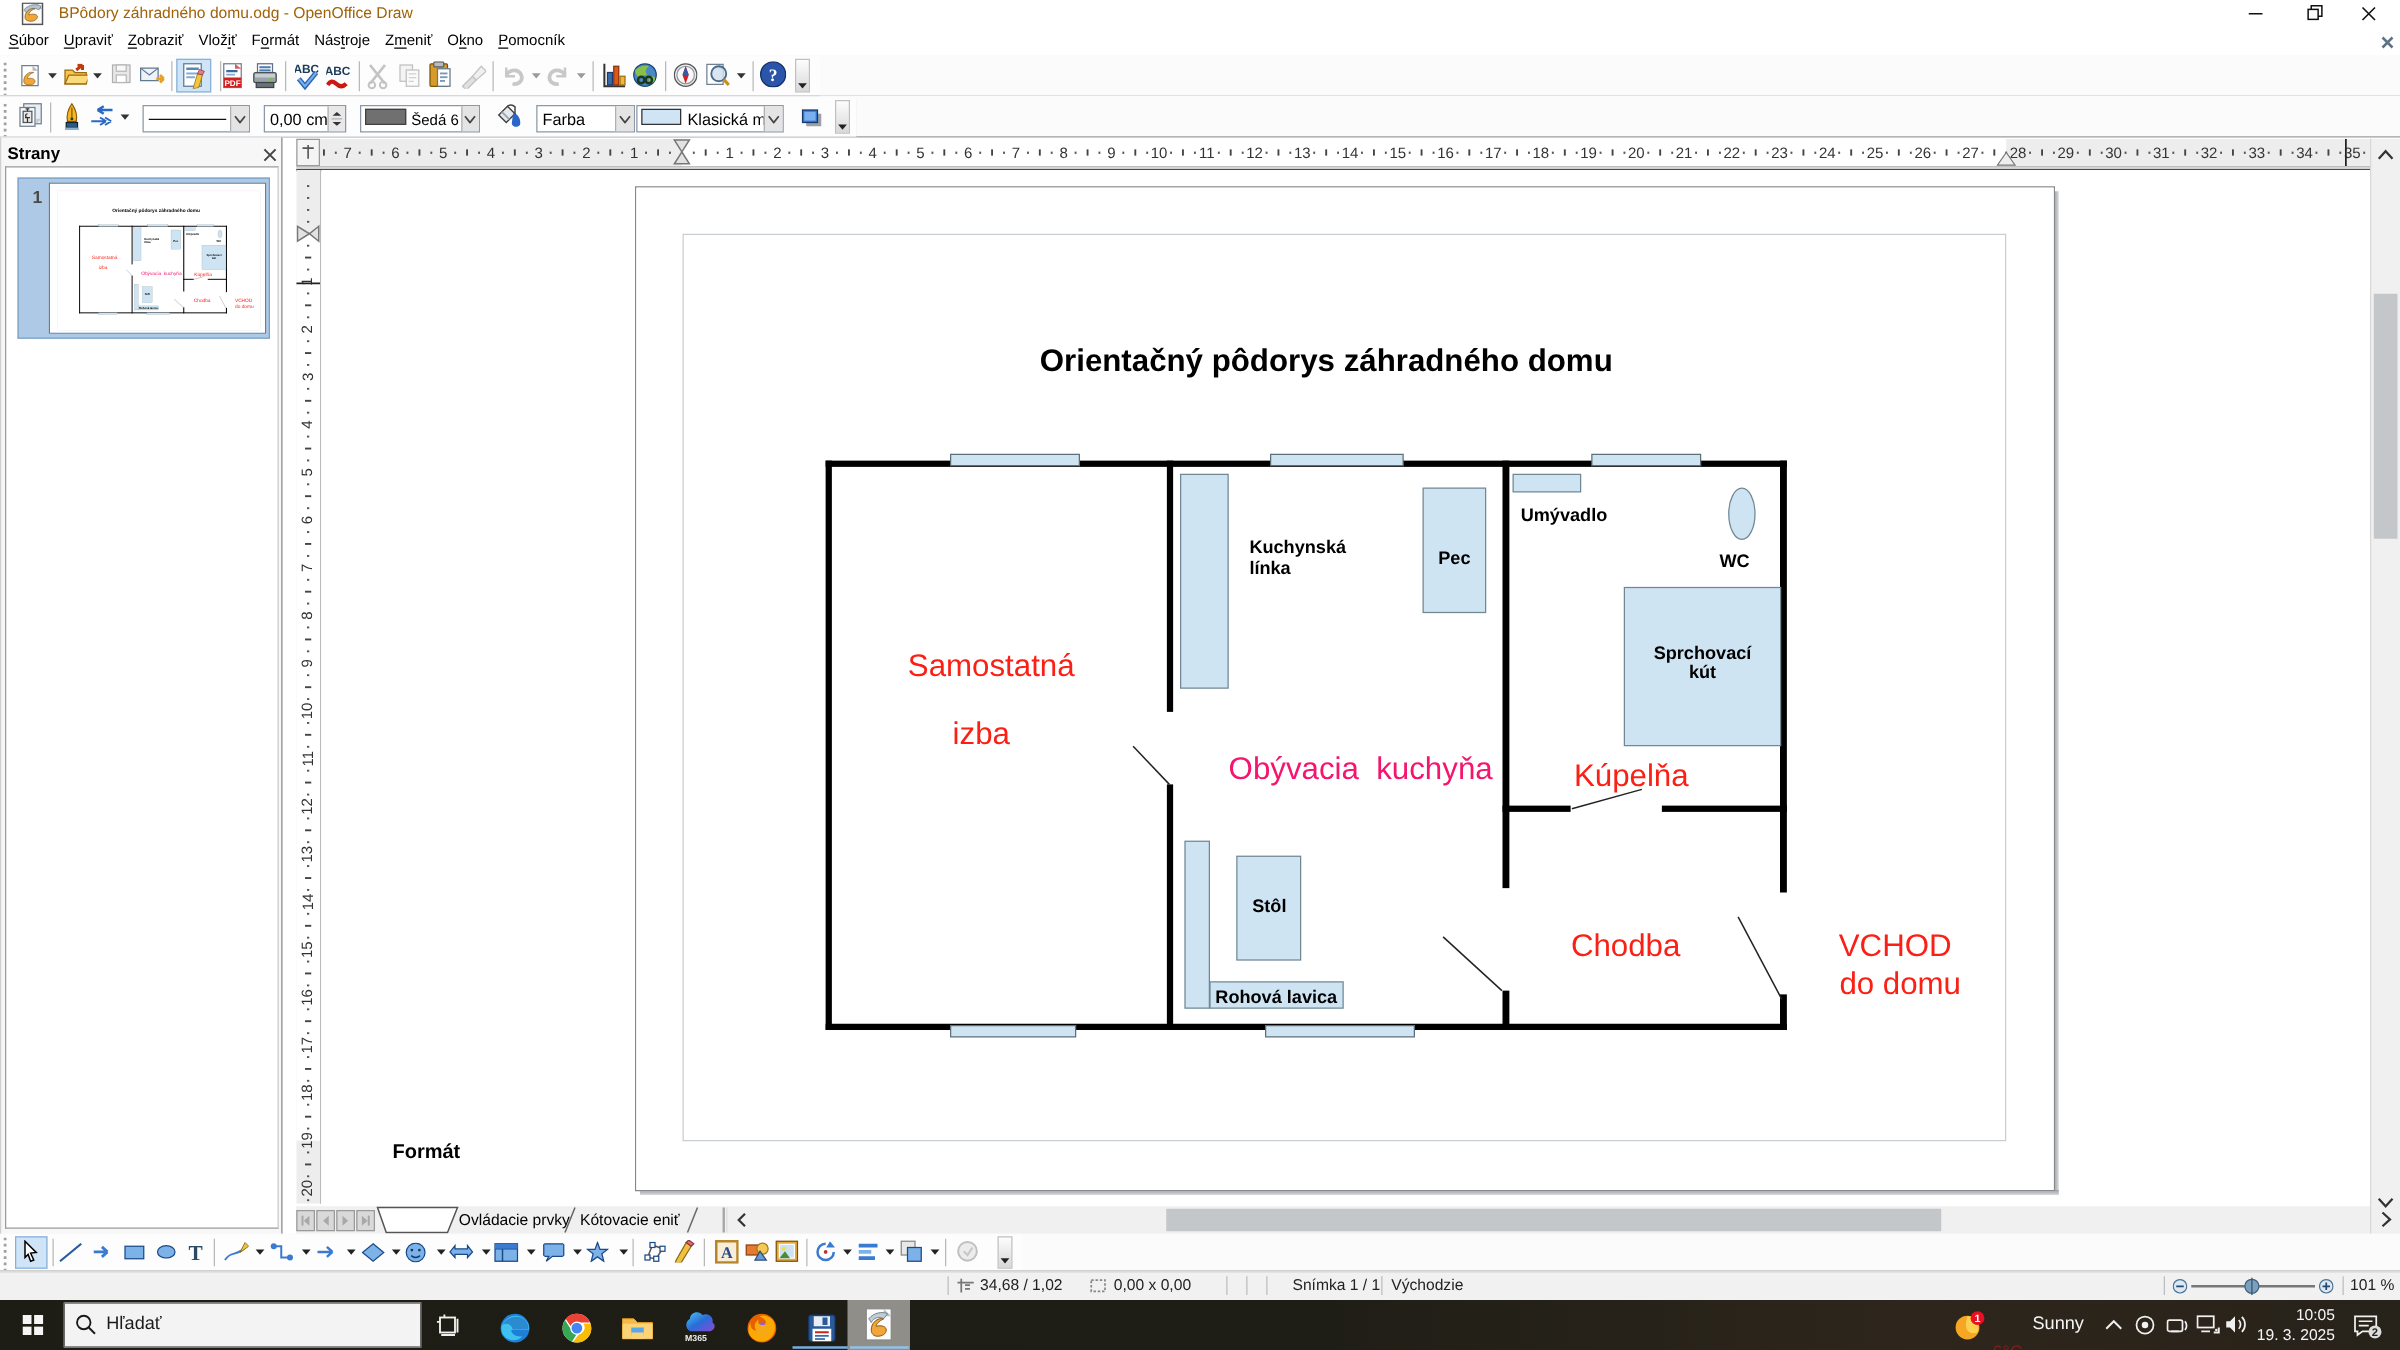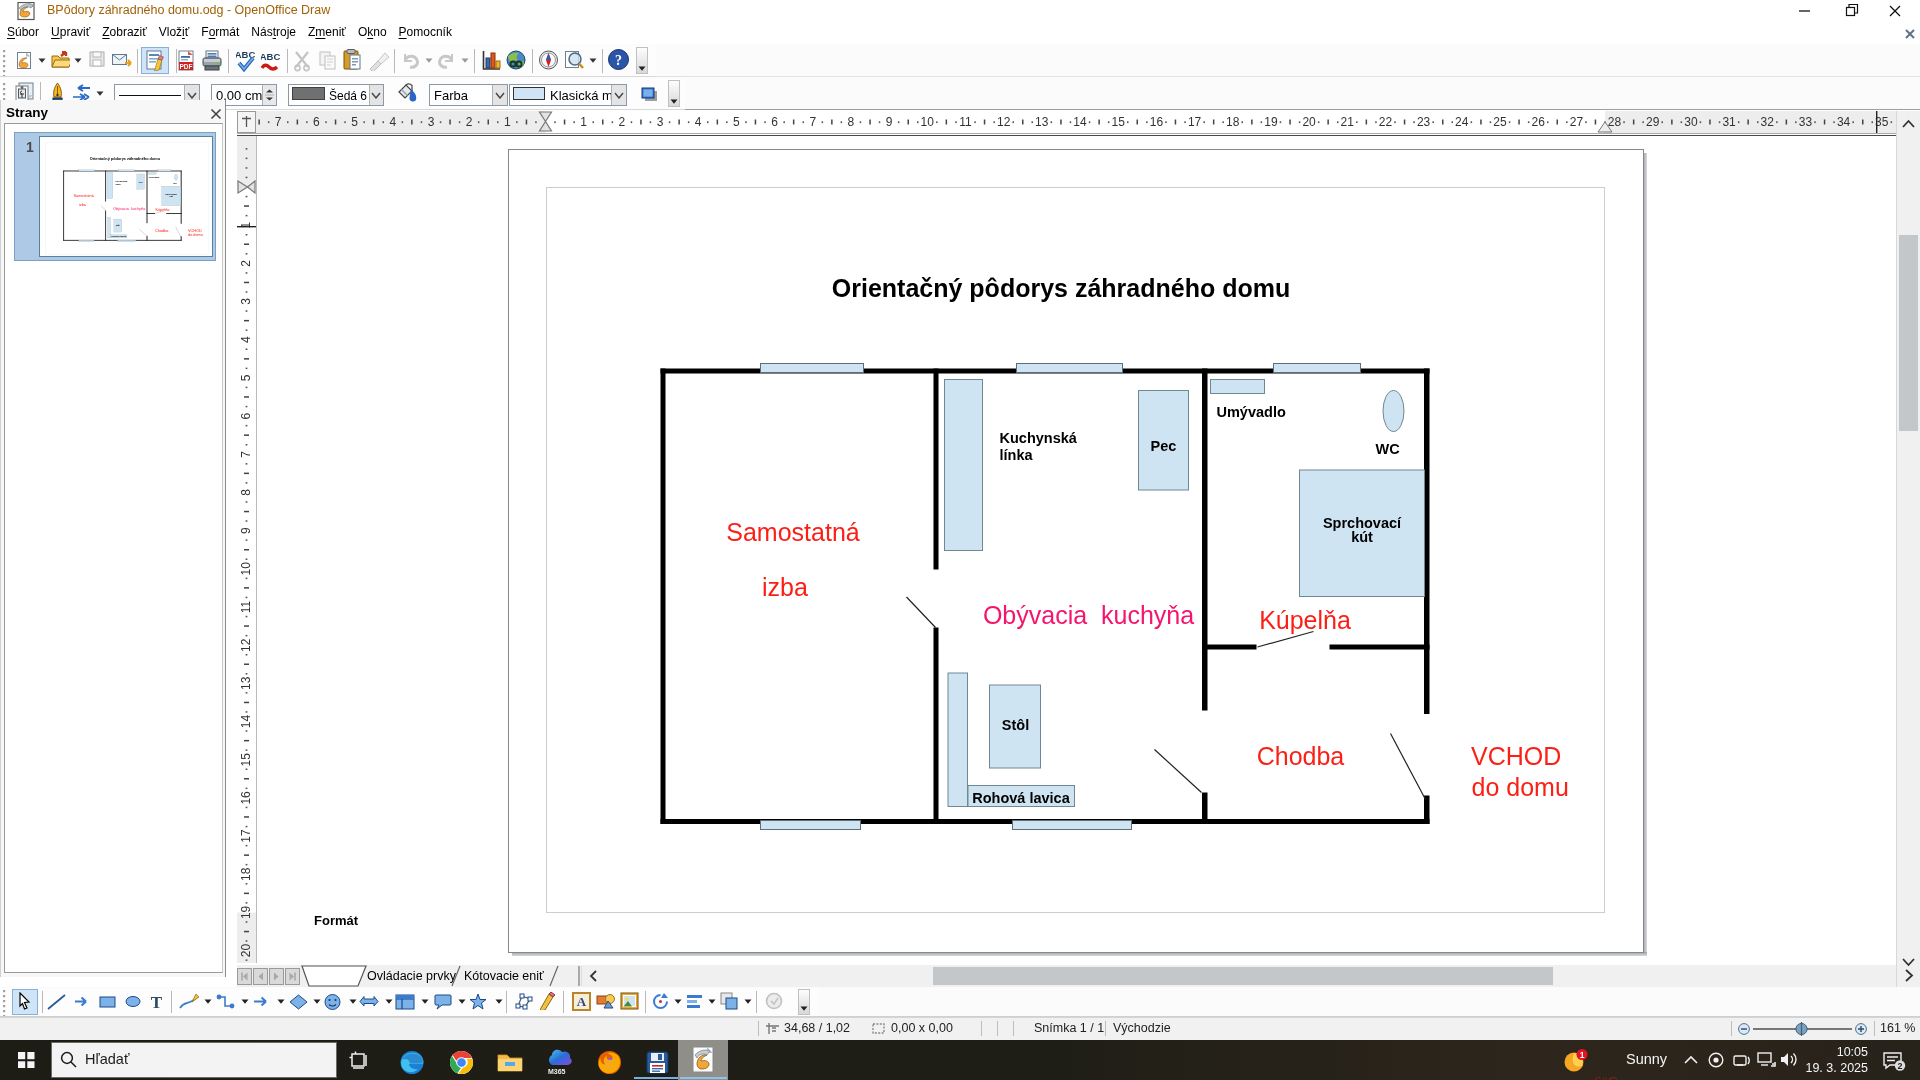--- a/index.html
+++ b/index.html
@@ -273,21 +273,21 @@
 <svg class="abs" style="left:641px;top:87px" width="17" height="15" viewBox="0 0 17 15">
     <rect x="4" y="4" width="12" height="10" fill="#9aa0a6"></rect>
     <rect x="1" y="1" width="12" height="10" fill="#3a7ad8" stroke="#16386a"></rect>
     <rect x="2.5" y="2.5" width="9" height="7" fill="#7ab0f0"></rect>
   </svg>
 <div class="abs" style="left:668px;top:80px;width:12px;height:27px;background:linear-gradient(#fdfdfd,#d8d8d8);border:1px solid #c0c0c0;"></div>
 <svg class="abs" style="left:670px;top:99px" width="8" height="5" viewBox="0 0 8 5">
     <path d="M0.5 0.5 L7.5 0.5 L4 4.8 Z" fill="#222"></path>
   </svg>
 
-<div class="abs" style="left:0;top:100px;width:226px;height:877px;background:#f7f7f7;border-right:1px solid #8a8a8a;border-left:1px solid #d0d0d0;">
+<div class="abs" style="left:0;top:110px;width:226px;height:877px;background:#f7f7f7;border-right:1px solid #8a8a8a;border-left:1px solid #d0d0d0;">
   <div class="abs" style="left:5px;top:5px;font-size:13.5px;font-weight:bold;color:#000;">Strany</div>
   <svg class="abs" style="left:209px;top:8px" width="12" height="12" viewBox="0 0 12 12">
       <path d="M1.5 1.5 L10.5 10.5 M10.5 1.5 L1.5 10.5" stroke="#444" stroke-width="1.6"></path>
     </svg>
   <div class="abs" style="left:3px;top:23px;width:219px;height:850px;background:#fff;border:1px solid #9a9a9a;border-right:1px solid #c8c8c8;"></div>
   <div class="abs" style="left:13px;top:32px;width:202px;height:129px;background:#aec9e6;border:1px solid #7aa0c4;"></div>
   <div class="abs" style="left:25px;top:39px;font-size:14px;font-weight:bold;color:#4a4a4a;">1</div>
   <div class="abs" style="left:38px;top:36px;width:174px;height:121px;background:#fff;border:1.5px solid #5a80a0;overflow:hidden;">
     <div style="transform:scale(0.1538);transform-origin:0 0;width:1134px;height:802px;">
         <svg width="1134" height="802" viewBox="0 0 1134 802">
@@ -689,21 +689,21 @@
     <path d="M5 4.5 L9.5 8.5 L5 12.5 Z" fill="#a8a8a8"></path>
   </svg>
 <div class="abs" style="left:285px;top:968px;width:15px;height:17px;background:#d9d9d9;border:1px solid #9a9a9a;"></div>
 <svg class="abs" style="left:285px;top:968px" width="15" height="17" viewBox="0 0 15 17">
     <path d="M4.5 4.5 L9 8.5 L4.5 12.5 Z" fill="#a8a8a8"></path>
     <rect x="9.2" y="4.5" width="1.6" height="8" fill="#a8a8a8"></rect>
   </svg>
 <svg class="abs" style="left:0;top:0" width="1920" height="1080" viewBox="0 0 1920 1080" pointer-events="none">
     <polygon points="302,966 366,966 358,986 309,986" fill="#fff" stroke="#555" stroke-width="1.2"></polygon>
   </svg>
-<div class="abs" style="left:314px;top:913px;font-size:13px;font-weight:bold;color:#000;">Formát</div>
+<div class="abs" style="left:314px;top:913px;font-size:16px;font-weight:bold;color:#000;">Formát</div>
 <svg class="abs" style="left:0;top:0" width="1920" height="1080" viewBox="0 0 1920 1080" pointer-events="none">
     <line x1="452" y1="986" x2="460" y2="966" stroke="#666" stroke-width="1.2"></line>
   </svg>
 <div class="abs" style="left:367px;top:969px;font-size:12.5px;font-weight:normal;color:#000;">Ovládacie prvky</div>
 <svg class="abs" style="left:0;top:0" width="1920" height="1080" viewBox="0 0 1920 1080" pointer-events="none">
     <line x1="550" y1="986" x2="558" y2="966" stroke="#666" stroke-width="1.2"></line>
   </svg>
 <div class="abs" style="left:464px;top:969px;font-size:12.5px;font-weight:normal;color:#000;">Kótovacie eniť</div>
 <div class="abs" style="left:578px;top:966px;width:2px;height:20px;background:#aaa;"></div>
 <div class="abs" style="left:581px;top:966px;width:1px;height:20px;background:#ddd;"></div>
@@ -908,21 +908,21 @@
 <div class="abs" style="left:1753px;top:1028px;width:99px;height:1.5px;background:#777;"></div>
 <svg class="abs" style="left:1795px;top:1022px" width="13" height="14" viewBox="0 0 13 14">
     <circle cx="6.5" cy="7" r="5.6" fill="#7da0bd" stroke="#3c607e"></circle>
     <path d="M6.5 0 V14" stroke="#3c607e" stroke-width="1.2"></path>
   </svg>
 <svg class="abs" style="left:1855px;top:1023px" width="12" height="12" viewBox="0 0 12 12">
     <circle cx="6" cy="6" r="5.4" fill="#dce8f4" stroke="#4a7296"></circle>
     <path d="M3 6 H9 M6 3 V9" stroke="#28486a" stroke-width="1.4"></path>
   </svg>
 <div class="abs" style="left:1874px;top:1021px;width:1px;height:15px;background:#bdbdbd;"></div>
-<div class="abs" style="left:1880px;top:1021px;font-size:12.5px;color:#222;">161 %</div>
+<div class="abs" style="left:1880px;top:1021px;font-size:12.5px;color:#222;">101 %</div>
 <div class="abs" style="left:0;top:1040px;width:1920px;height:40px;background:linear-gradient(90deg,#1d1d15 0%,#1f1e16 55%,#2e261c 80%,#27221a 100%);"></div>
 <svg class="abs" style="left:18px;top:1052px" width="17" height="16" viewBox="0 0 17 16">
     <g fill="#f5f5f5">
       <rect x="0" y="0" width="7.2" height="7.2"></rect>
       <rect x="9.3" y="0" width="7.2" height="7.2"></rect>
       <rect x="0" y="9.3" width="7.2" height="7.2"></rect>
       <rect x="9.3" y="9.3" width="7.2" height="7.2"></rect>
     </g>
   </svg>
 <div class="abs" style="left:51px;top:1042px;width:286px;height:36px;background:#f3f3f3;border:1px solid #6a6a6a;"></div>

